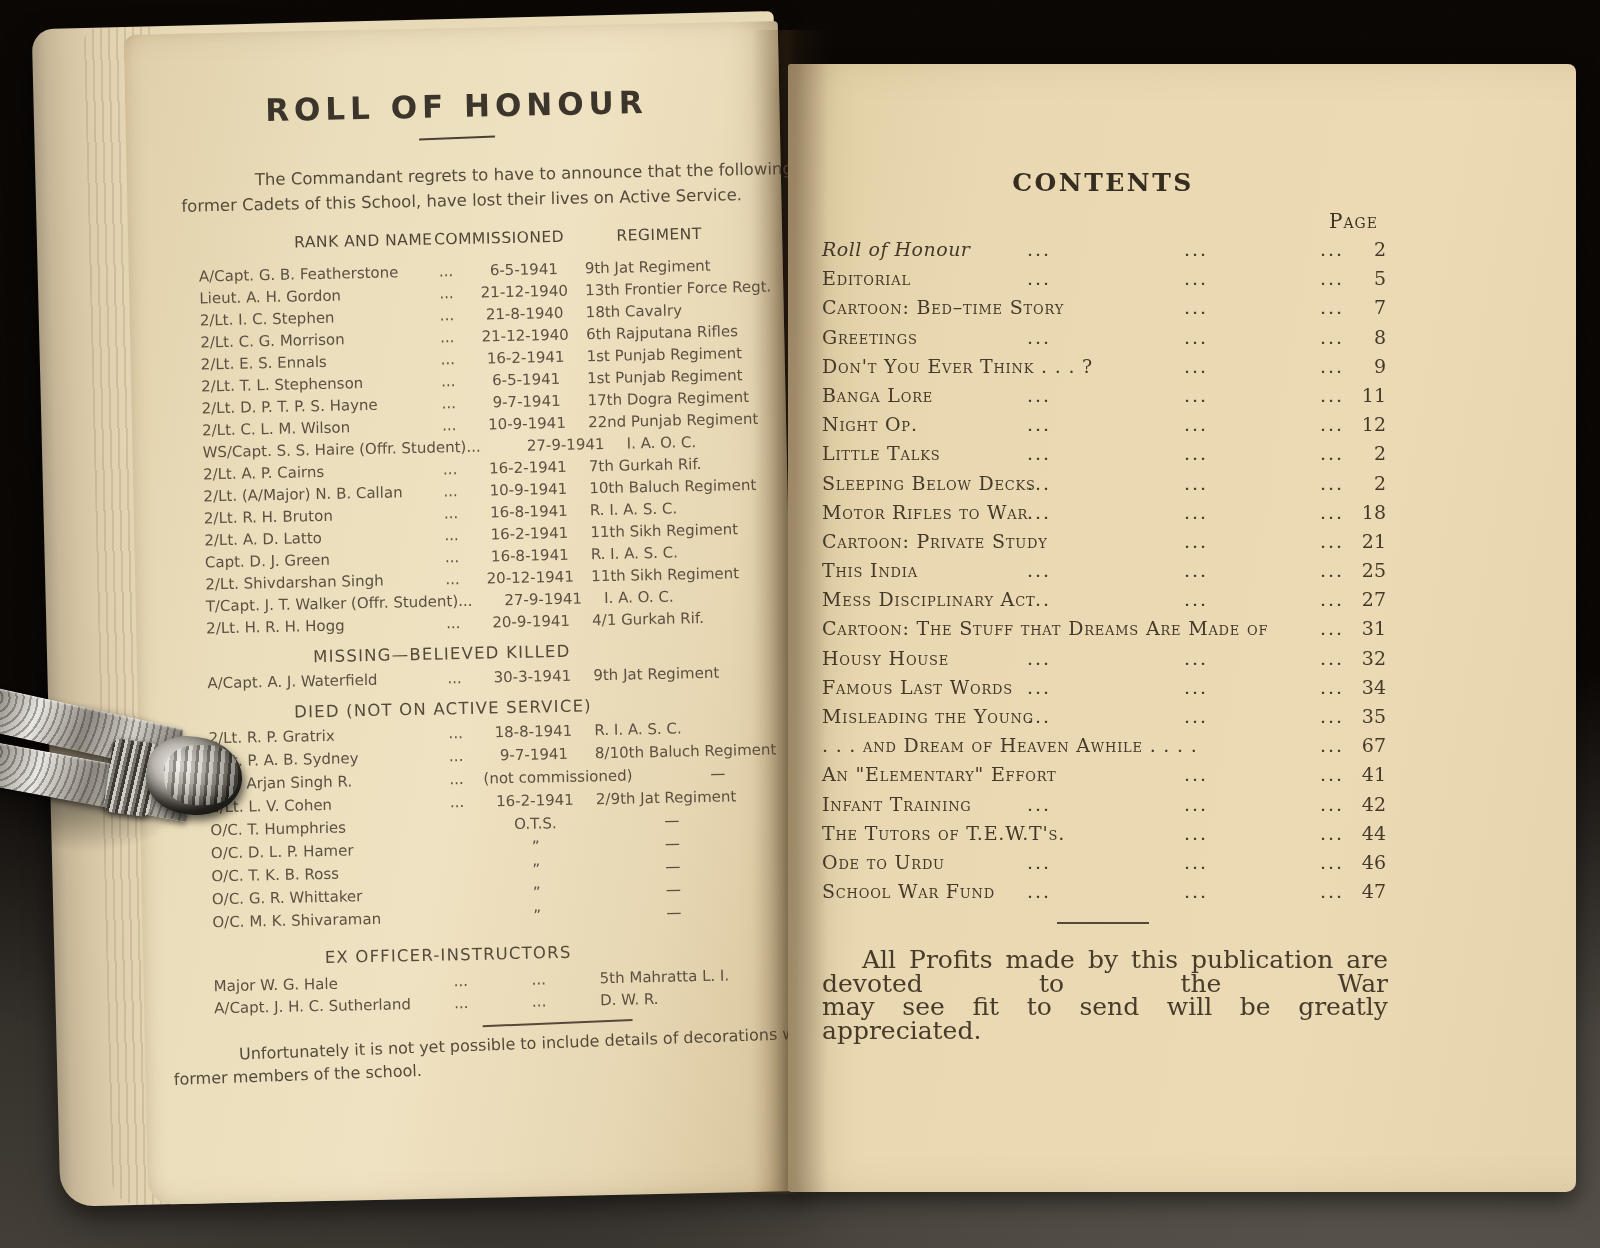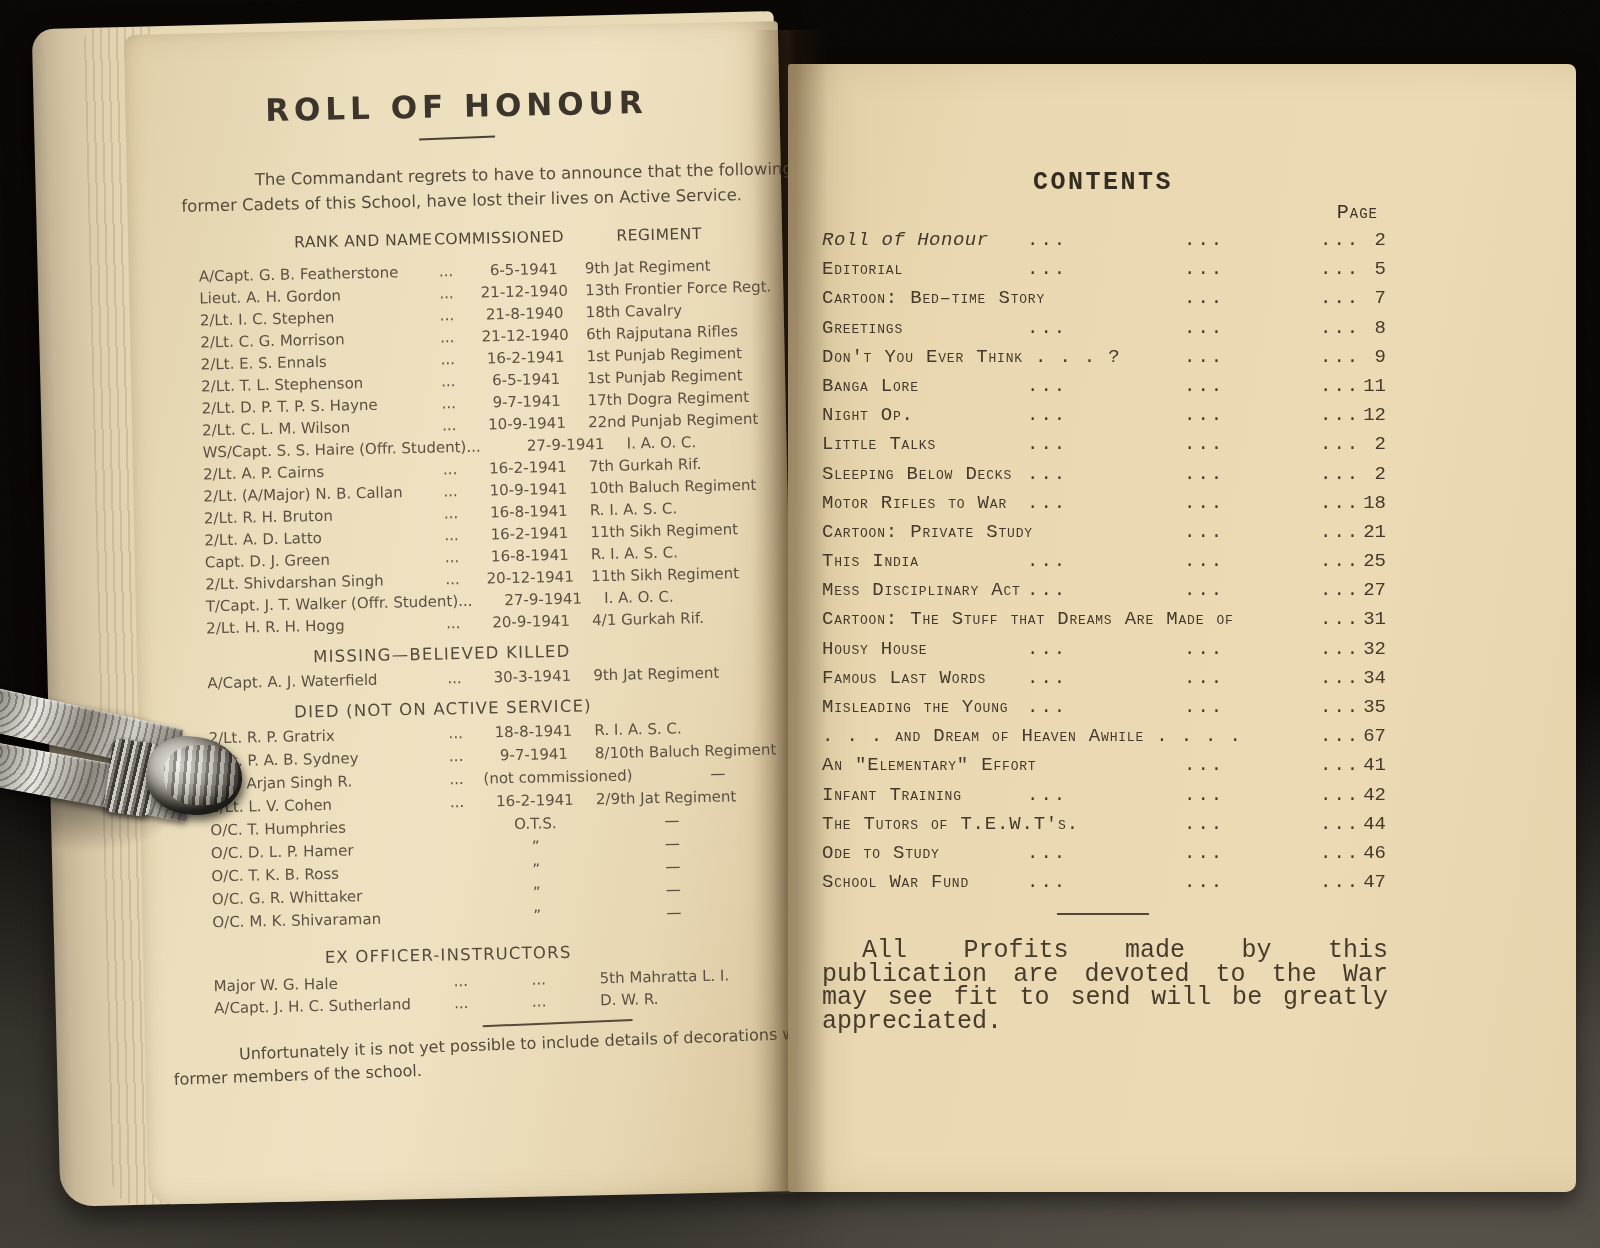--- a/index.html
+++ b/index.html
@@ -56,24 +56,24 @@
   .lp-rule2{width:150px;height:2px;background:#57493a;margin:10px 0 0 310px;transform:rotate(-1.2deg);}
   .lp-footer{margin-top:8px;font-size:16px;line-height:1.45;color:#544a3b;transform:rotate(-.9deg);}
   .lp-footer .l1{text-indent:66px;white-space:nowrap;}
 
   
   .right-page{position:absolute;left:788px;top:64px;width:788px;height:1128px;
     border-radius:3px 8px 10px 4px;
     background:linear-gradient(100deg,#d7c49c 0%,#e3d1a8 6%,#e9d8b1 22%,#ebdab4 68%,#e5d4ac 96%);
     box-shadow:inset 42px 0 55px -32px rgba(98,72,40,.5), 0 10px 22px rgba(0,0,0,.5);
     color:#44392a;font-family:"DejaVu Serif", serif;}
-  .rp-content{position:absolute;left:34px;top:104px;width:562px;font-family:Liberation Mono, monospace;}
+  .rp-content{position:absolute;left:34px;top:104px;width:562px;}
   .rp-title{text-align:center;font-size:25px;font-weight:700;letter-spacing:2.5px;color:#352d20;}
   .rp-pagelbl{text-align:right;padding-right:6px;font-variant:small-caps;font-size:20px;
-              letter-spacing:1px;margin-top:4px;color:#3d3324;}
+              letter-spacing:1px;margin-top:12px;color:#3d3324;}
   .rp-list{margin-top:2px;}
   .trow{position:relative;height:29.2px;line-height:29.2px;white-space:nowrap;font-size:19px;}
   .trow .lbl{font-variant:small-caps;letter-spacing:.8px;}
   .trow .lbl.it{font-variant:normal;font-style:italic;letter-spacing:.5px;}
   .trow .g1{position:absolute;left:205px;letter-spacing:2px;}
   .trow .g2{position:absolute;left:362px;letter-spacing:2px;}
   .trow .g3{position:absolute;left:498px;letter-spacing:2px;}
   .trow .num{position:absolute;left:530px;width:34px;text-align:right;}
   .rp-rule{width:92px;height:2px;background:#55483a;margin:16px auto 0 auto;}
   .rp-note{margin-top:24px;font-size:25px;line-height:23.5px;color:#473c2c;width:566px;}
@@ -196,21 +196,21 @@
           <div class="trow"><span class="lbl">This India</span><span class="g1">...</span><span class="g2">...</span><span class="g3">...</span><span class="num">25</span></div>
           <div class="trow"><span class="lbl">Mess Disciplinary Act</span><span class="g1">...</span><span class="g2">...</span><span class="g3">...</span><span class="num">27</span></div>
           <div class="trow"><span class="lbl">Cartoon: The Stuff that Dreams Are Made of</span><span class="g3">...</span><span class="num">31</span></div>
           <div class="trow"><span class="lbl">Housy House</span><span class="g1">...</span><span class="g2">...</span><span class="g3">...</span><span class="num">32</span></div>
           <div class="trow"><span class="lbl">Famous Last Words</span><span class="g1">...</span><span class="g2">...</span><span class="g3">...</span><span class="num">34</span></div>
           <div class="trow"><span class="lbl">Misleading the Young</span><span class="g1">...</span><span class="g2">...</span><span class="g3">...</span><span class="num">35</span></div>
           <div class="trow"><span class="lbl">. . . and Dream of Heaven Awhile . . . .</span><span class="g3">...</span><span class="num">67</span></div>
           <div class="trow"><span class="lbl">An "Elementary" Effort</span><span class="g2">...</span><span class="g3">...</span><span class="num">41</span></div>
           <div class="trow"><span class="lbl">Infant Training</span><span class="g1">...</span><span class="g2">...</span><span class="g3">...</span><span class="num">42</span></div>
           <div class="trow"><span class="lbl">The Tutors of T.E.W.T's.</span><span class="g2">...</span><span class="g3">...</span><span class="num">44</span></div>
-          <div class="trow"><span class="lbl">Ode to Study</span><span class="g1">...</span><span class="g2">...</span><span class="g3">...</span><span class="num">46</span></div>
+          <div class="trow"><span class="lbl">Ode to Urdu</span><span class="g1">...</span><span class="g2">...</span><span class="g3">...</span><span class="num">46</span></div>
           <div class="trow"><span class="lbl">School War Fund</span><span class="g1">...</span><span class="g2">...</span><span class="g3">...</span><span class="num">47</span></div>
         </div>
       <div class="rp-rule"></div>
       <div class="rp-note">
         <div class="nl first">All Profits made by this publication are devoted to the War</div>
         <div class="nl last">may see fit to send will be greatly appreciated.</div>
       </div>
     </div>
   </div>
 

